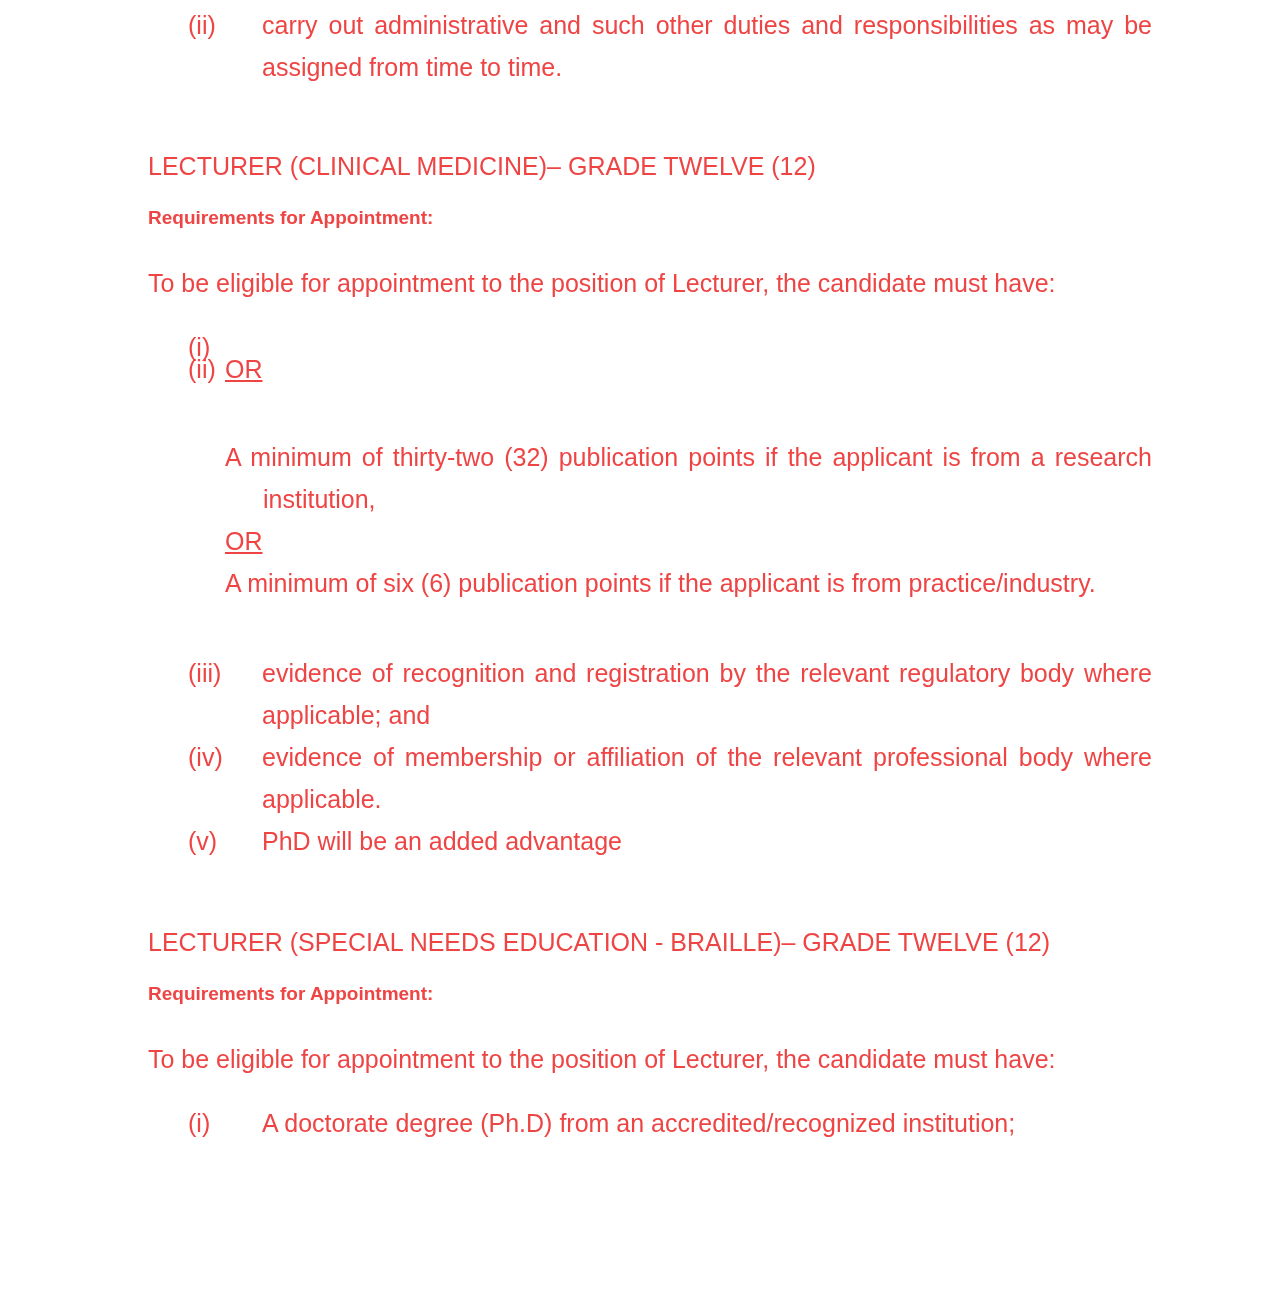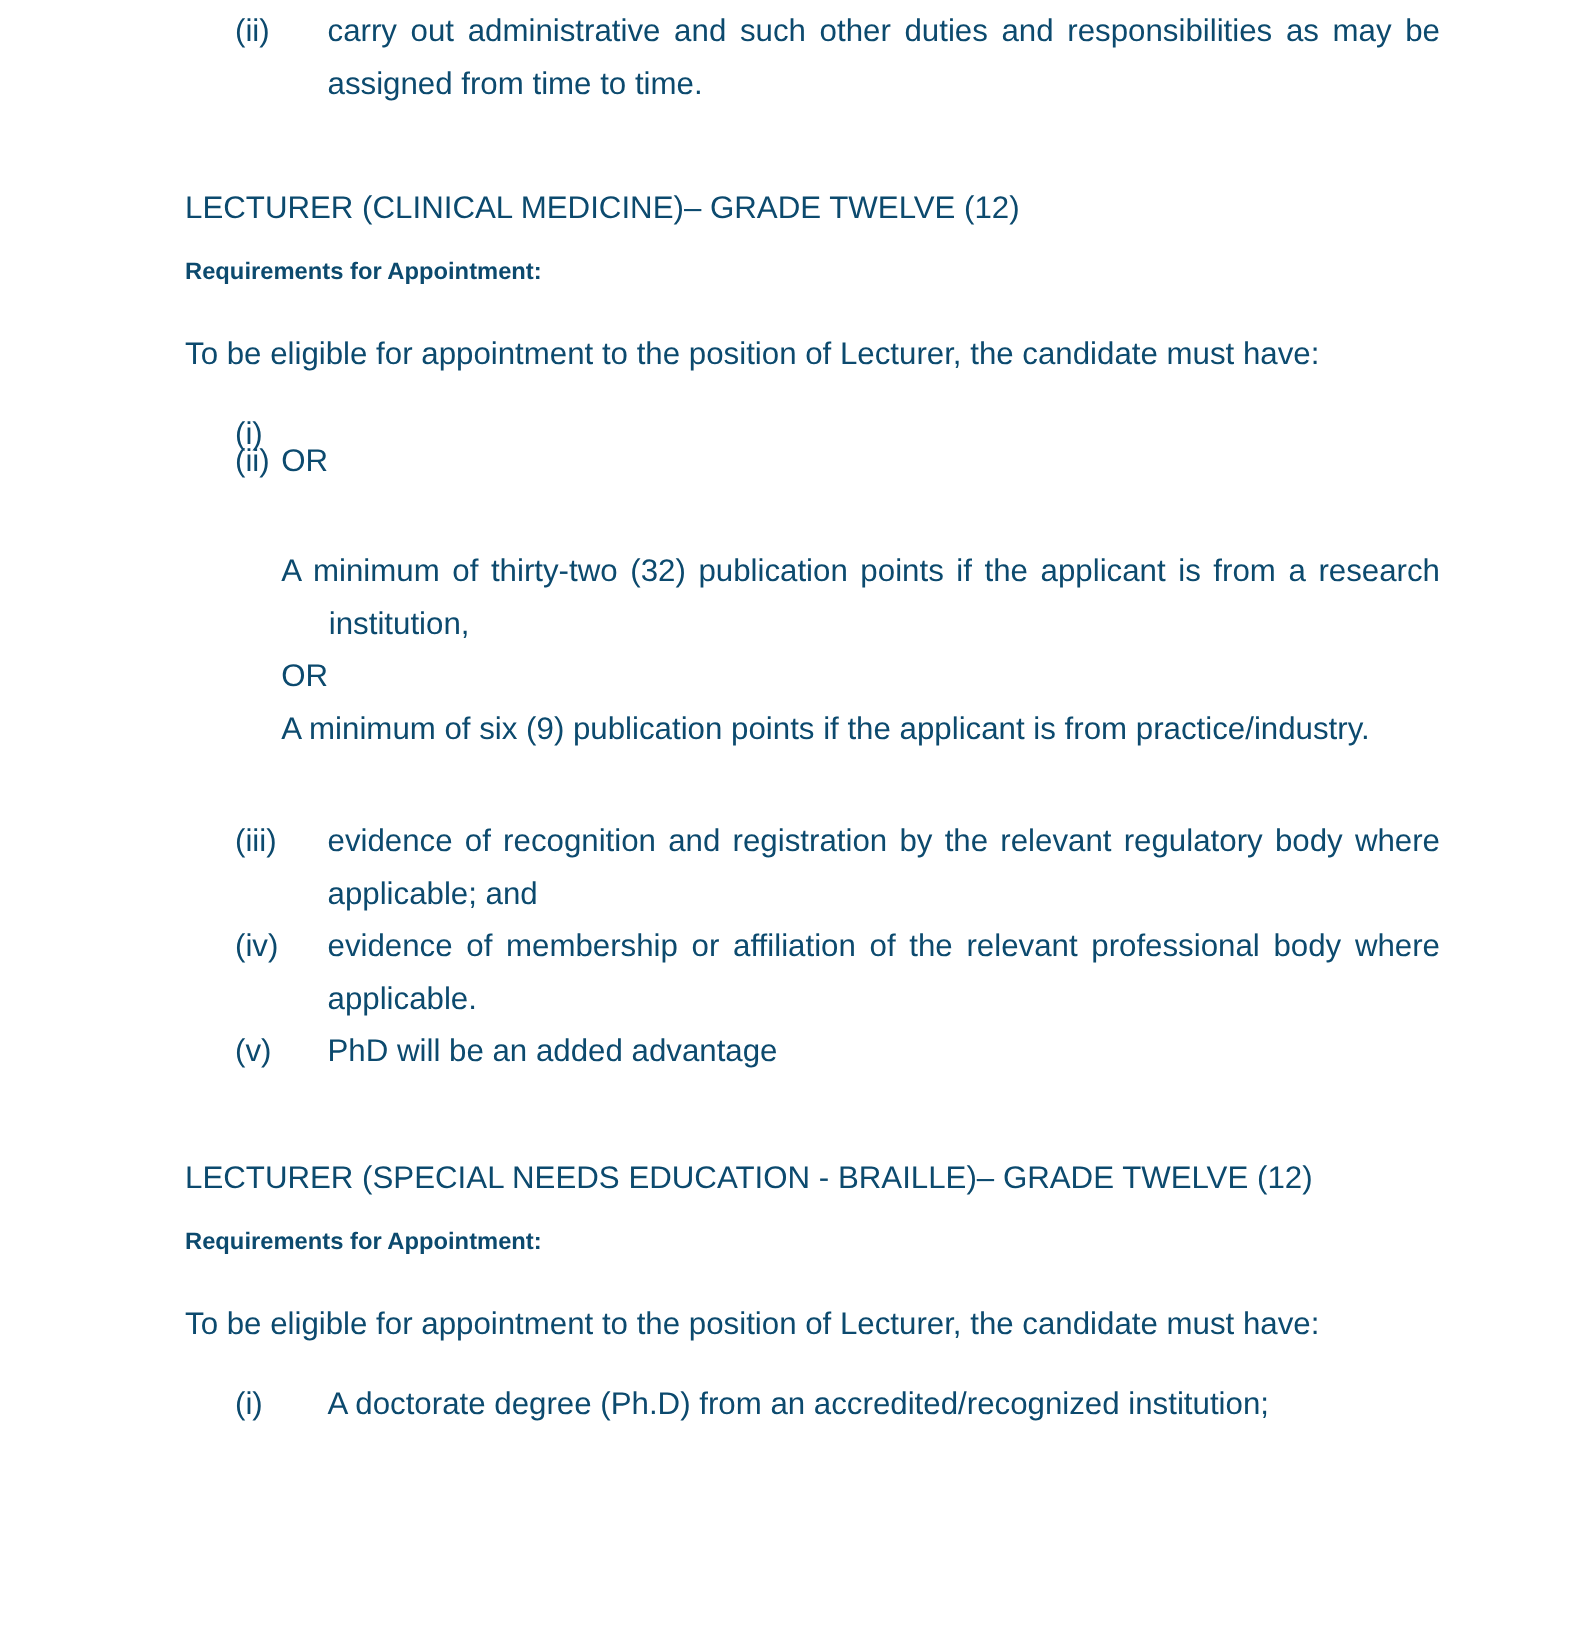--- a/index.html
+++ b/index.html
@@ -2,21 +2,21 @@
 <html><head>
 <meta charset="utf-8">
 <style>
   * { margin: 0; padding: 0; box-sizing: border-box; }
   html, body { background: #ffffff; }
   .page {
     position: relative;
     width: 1275px;
     height: 1309px;
     background: #ffffff;
-    color: #0c4a6e;
+    color: #ef4444;
     font-family: "Liberation Sans", "DejaVu Sans", sans-serif;
     font-size: 25px;
     line-height: 42px;
     padding: 4px 123px 0 148px;
     overflow: hidden;
   }
   .li {
     position: relative;
     padding-left: 114px;
     text-align: justify;
@@ -31,21 +31,21 @@
     font-weight: normal;
     font-size: 25px;
     line-height: 42px;
   }
   .subtitle {
     font-weight: bold;
     font-size: 19px;
     line-height: 42px;
   }
   .intro { text-align: left; }
-  .or { margin-left: 77px; }
+  .or { margin-left: 77px; text-decoration: underline; }
   .alt {
     padding-left: 115px;
     text-indent: -38px;
     text-align: justify;
   }
   .mb10 { margin-bottom: 10px; }
   .mb22 { margin-bottom: 22px; }
   .mb23 { margin-bottom: 23px; }
   .mb44 { margin-bottom: 44px; }
   .mb46 { margin-bottom: 46px; }
@@ -74,21 +74,21 @@
   <div class="li">
     <span class="marker">(ii)</span>
   </div>
 
   <div class="or mb46">OR</div>
 
   <p class="alt">A minimum of thirty-two (32) publication points if the applicant is from a research institution,</p>
 
   <div class="or">OR</div>
 
-  <p class="alt mb48">A minimum of six (9) publication points if the applicant is from practice/industry.</p>
+  <p class="alt mb48">A minimum of six (6) publication points if the applicant is from practice/industry.</p>
 
   <div class="li">
     <span class="marker">(iii)</span>
     <div>evidence of recognition and registration by the relevant regulatory body where applicable; and</div>
   </div>
 
   <div class="li">
     <span class="marker">(iv)</span>
     <div>evidence of membership or affiliation of the relevant professional body where applicable.</div>
   </div>

